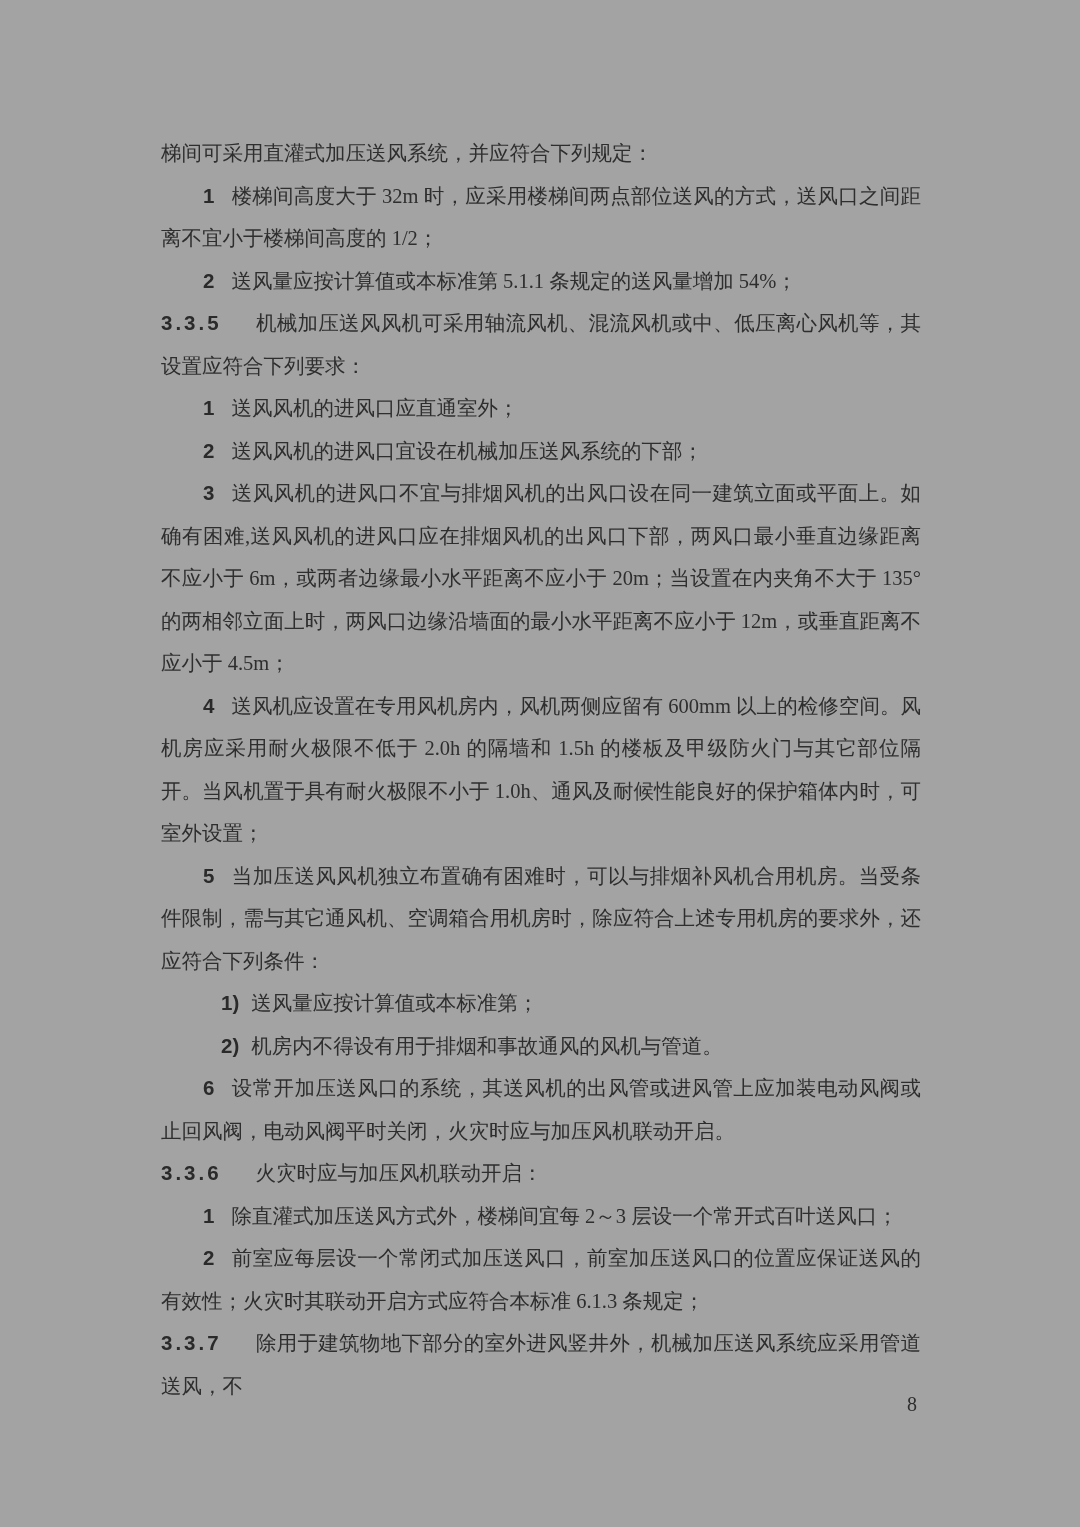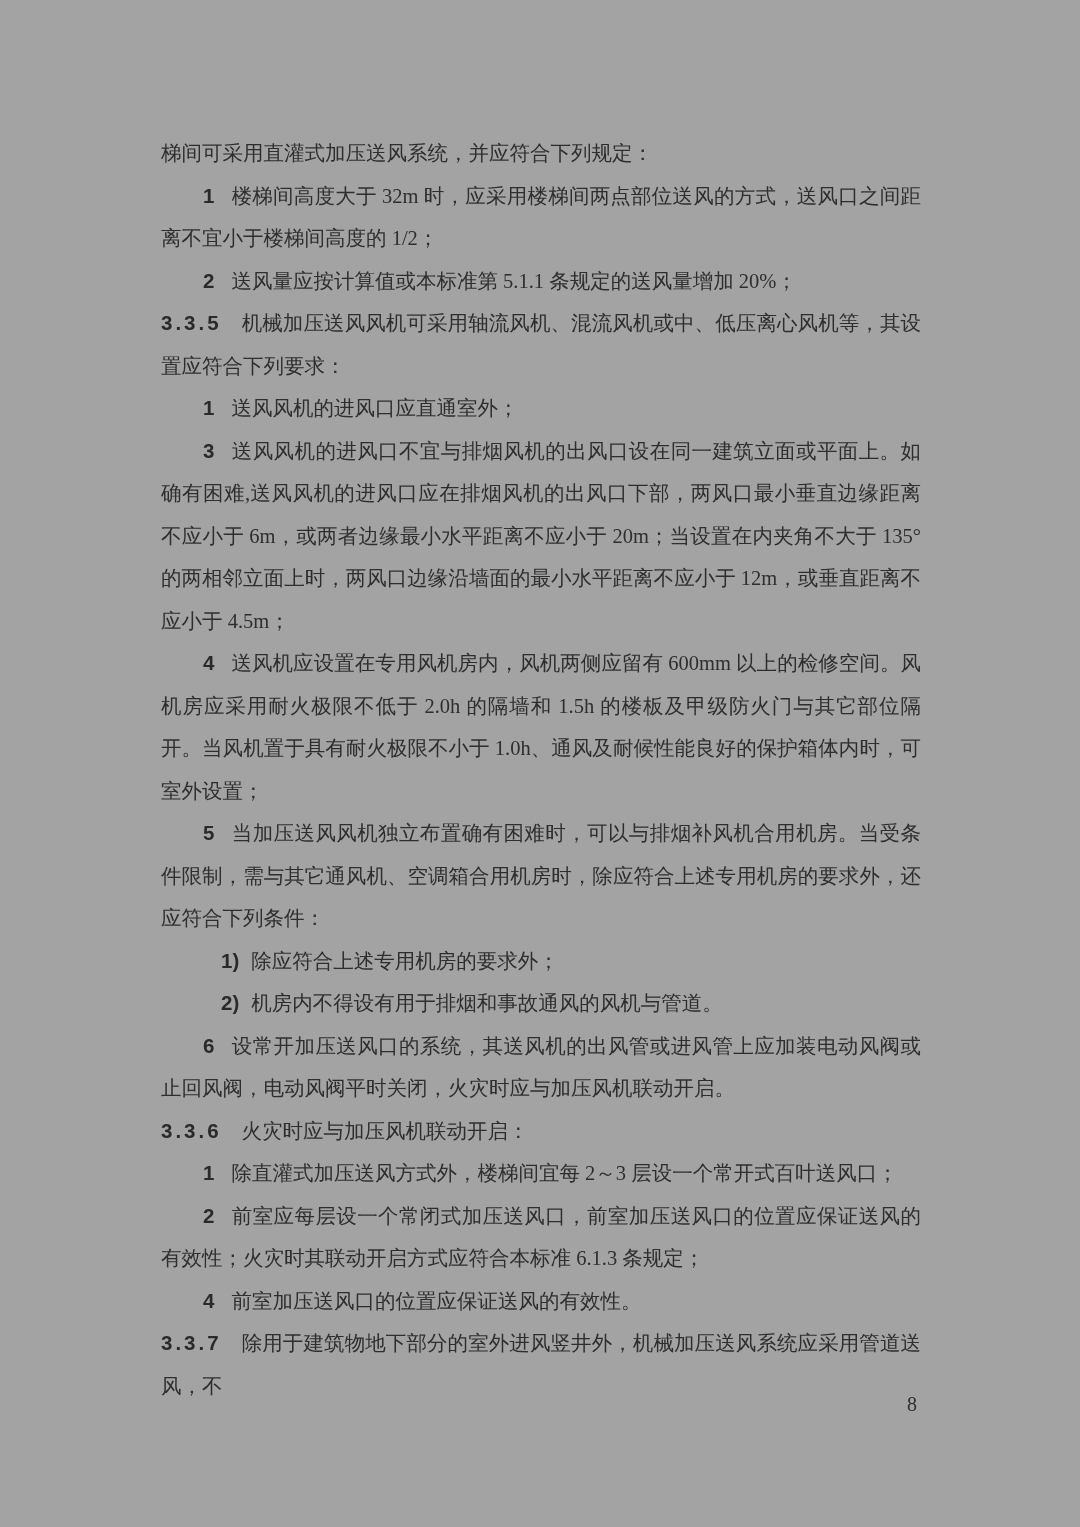--- a/index.html
+++ b/index.html
@@ -36,49 +36,49 @@
   .para.continuation { text-indent: 0; }
 
   .num {
     font-family: "Liberation Sans", "DejaVu Sans", sans-serif;
     font-weight: bold;
     color: #2a2a2a;
   }
   .para.item .num    { margin-right: 17px; }
   .para.subitem .num { margin-right: 12px; }
   .para.section .num {
-    margin-right: 20px;
+    margin-right: 34px;
     letter-spacing: 3px;
   }
   .page-number {
     position: absolute;
     top: 1392px;
     right: 163px;
     font-size: 20px;
     line-height: 24px;
     color: #2e2e2e;
     font-family: "Liberation Serif", "DejaVu Serif", serif;
   }
 </style>
 </head>
 <body>
 
 <div class="page">
   <div class="doc-body">
       <p class="para continuation"><span>梯间可采用直灌式加压送风系统，并应符合下列规定：</span></p>
       <p class="para item"><span class="num">1</span><span>楼梯间高度大于 32m 时，应采用楼梯间两点部位送风的方式，送风口之间距离不宜小于楼梯间高度的 1/2；</span></p>
-      <p class="para item"><span class="num">2</span><span>送风量应按计算值或本标准第 5.1.1 条规定的送风量增加 20%；</span></p>
+      <p class="para item"><span class="num">2</span><span>送风量应按计算值或本标准第 5.1.1 条规定的送风量增加 54%；</span></p>
       <p class="para section"><span class="num">3.3.5</span><span>机械加压送风风机可采用轴流风机、混流风机或中、低压离心风机等，其设置应符合下列要求：</span></p>
       <p class="para item"><span class="num">1</span><span>送风风机的进风口应直通室外；</span></p>
+      <p class="para item"><span class="num">2</span><span>送风风机的进风口宜设在机械加压送风系统的下部；</span></p>
       <p class="para item"><span class="num">3</span><span>送风风机的进风口不宜与排烟风机的出风口设在同一建筑立面或平面上。如确有困难,送风风机的进风口应在排烟风机的出风口下部，两风口最小垂直边缘距离不应小于 6m，或两者边缘最小水平距离不应小于 20m；当设置在内夹角不大于 135° 的两相邻立面上时，两风口边缘沿墙面的最小水平距离不应小于 12m，或垂直距离不应小于 4.5m；</span></p>
       <p class="para item"><span class="num">4</span><span>送风机应设置在专用风机房内，风机两侧应留有 600mm 以上的检修空间。风机房应采用耐火极限不低于 2.0h 的隔墙和 1.5h 的楼板及甲级防火门与其它部位隔开。当风机置于具有耐火极限不小于 1.0h、通风及耐候性能良好的保护箱体内时，可室外设置；</span></p>
       <p class="para item"><span class="num">5</span><span>当加压送风风机独立布置确有困难时，可以与排烟补风机合用机房。当受条件限制，需与其它通风机、空调箱合用机房时，除应符合上述专用机房的要求外，还应符合下列条件：</span></p>
-      <p class="para subitem"><span class="num">1)</span><span>除应符合上述专用机房的要求外；</span></p>
+      <p class="para subitem"><span class="num">1)</span><span>送风量应按计算值或本标准第；</span></p>
       <p class="para subitem"><span class="num">2)</span><span>机房内不得设有用于排烟和事故通风的风机与管道。</span></p>
       <p class="para item"><span class="num">6</span><span>设常开加压送风口的系统，其送风机的出风管或进风管上应加装电动风阀或止回风阀，电动风阀平时关闭，火灾时应与加压风机联动开启。</span></p>
       <p class="para section"><span class="num">3.3.6</span><span>火灾时应与加压风机联动开启：</span></p>
       <p class="para item"><span class="num">1</span><span>除直灌式加压送风方式外，楼梯间宜每 2～3 层设一个常开式百叶送风口；</span></p>
       <p class="para item"><span class="num">2</span><span>前室应每层设一个常闭式加压送风口，前室加压送风口的位置应保证送风的有效性；火灾时其联动开启方式应符合本标准 6.1.3 条规定；</span></p>
-      <p class="para item"><span class="num">4</span><span>前室加压送风口的位置应保证送风的有效性。</span></p>
       <p class="para section"><span class="num">3.3.7</span><span>除用于建筑物地下部分的室外进风竖井外，机械加压送风系统应采用管道送风，不</span></p>
     </div>
   <div class="page-number">8</div>
 </div>
 
 </body></html>

